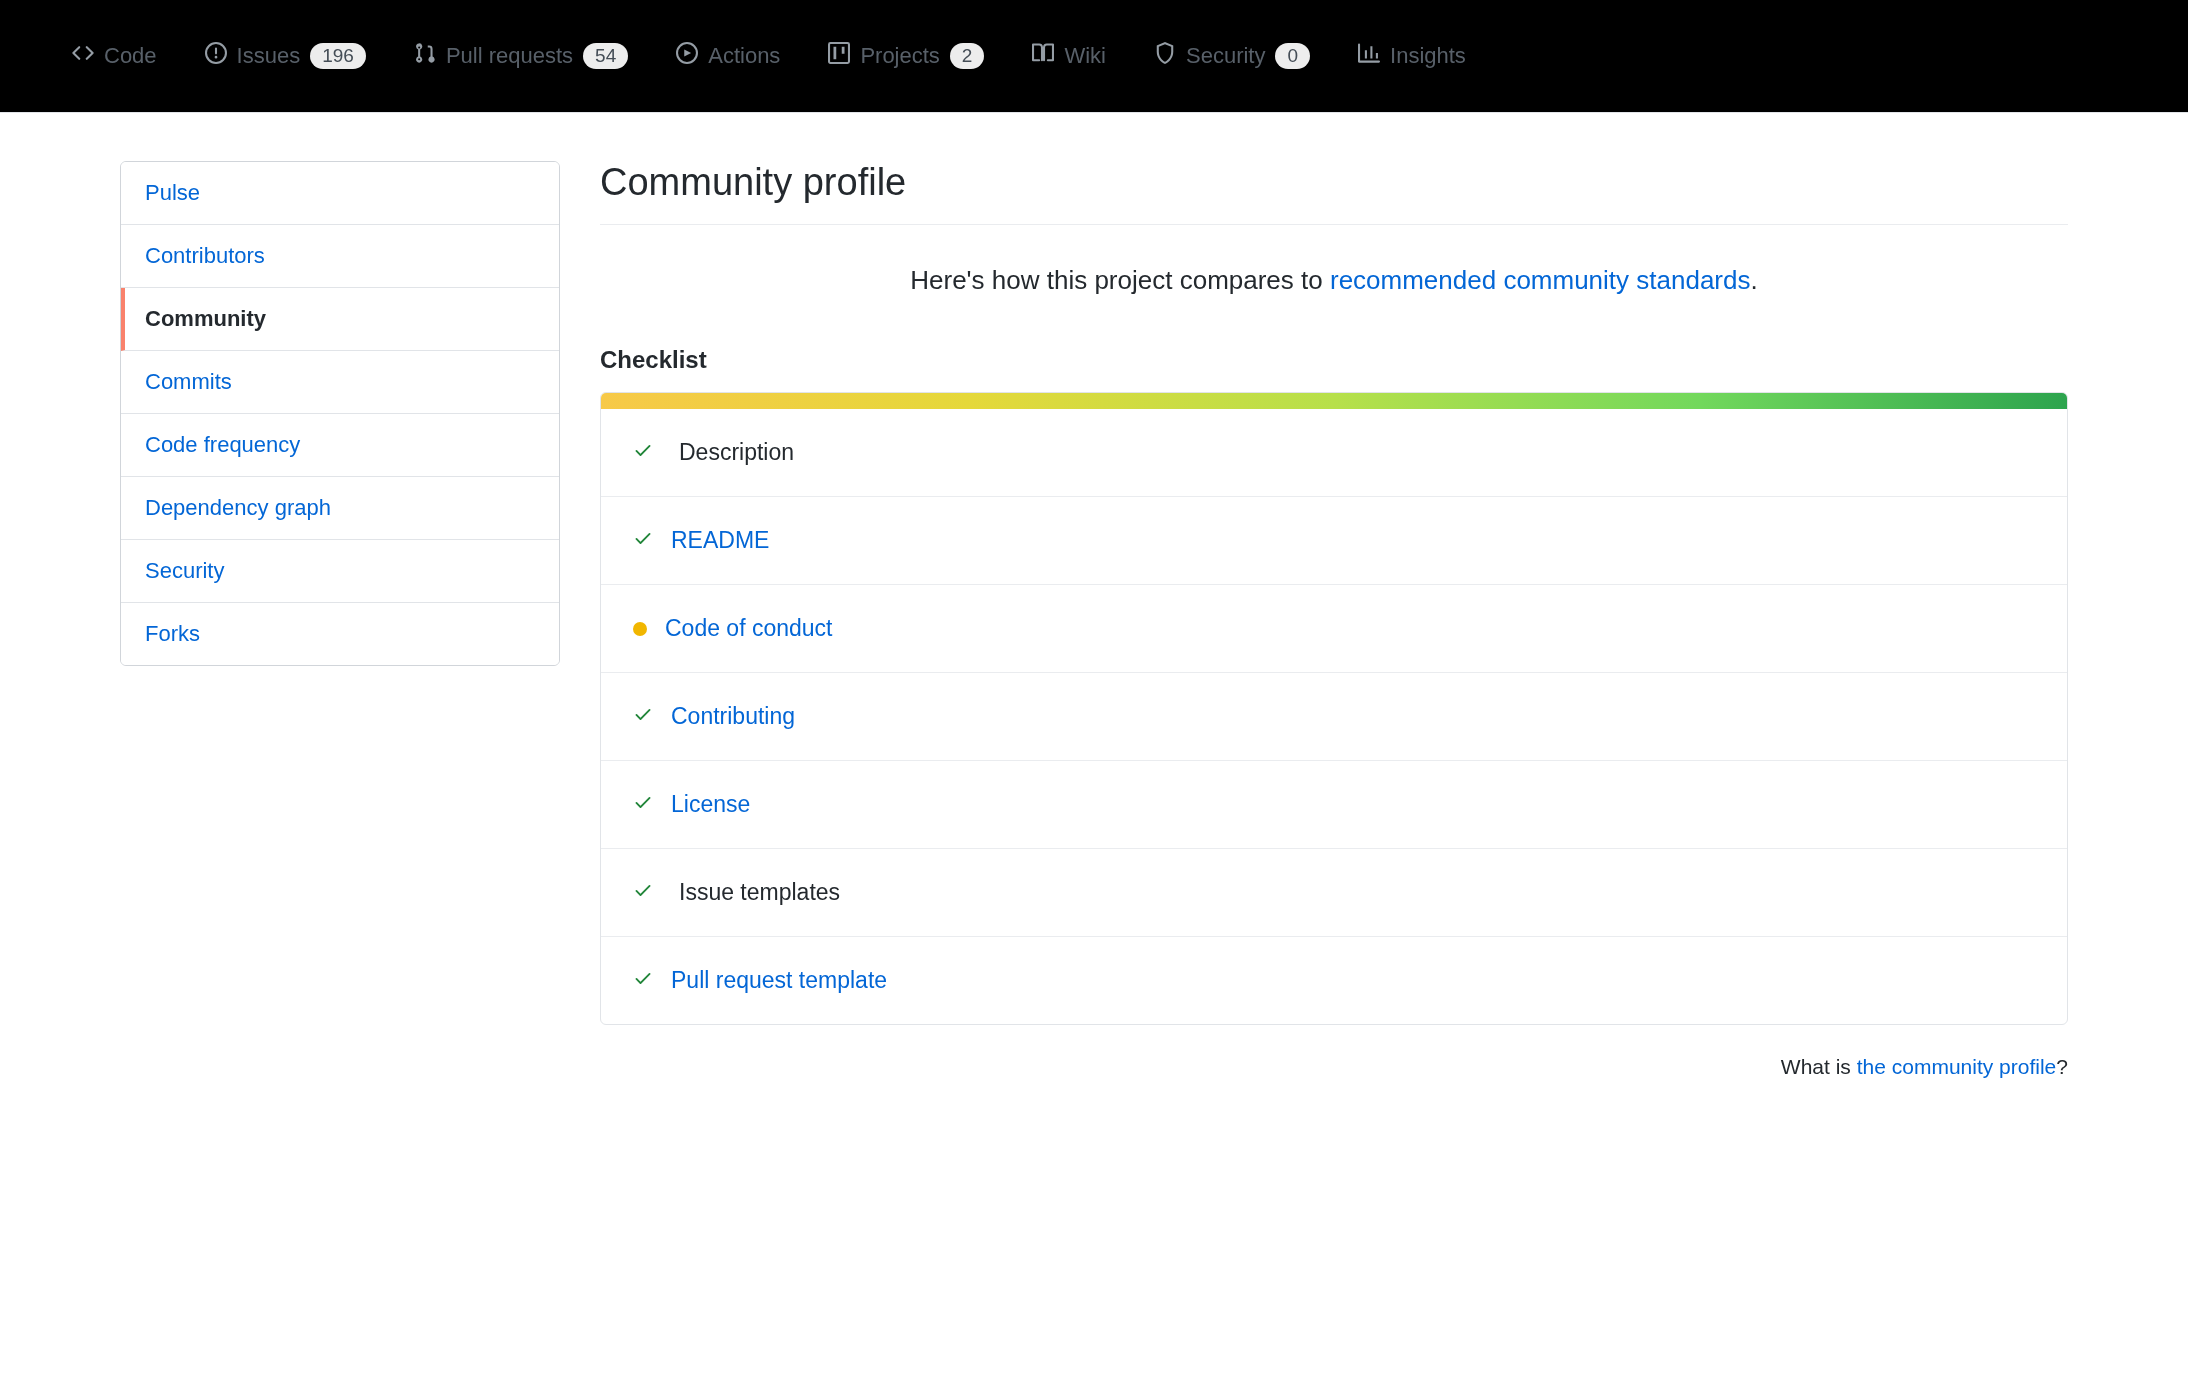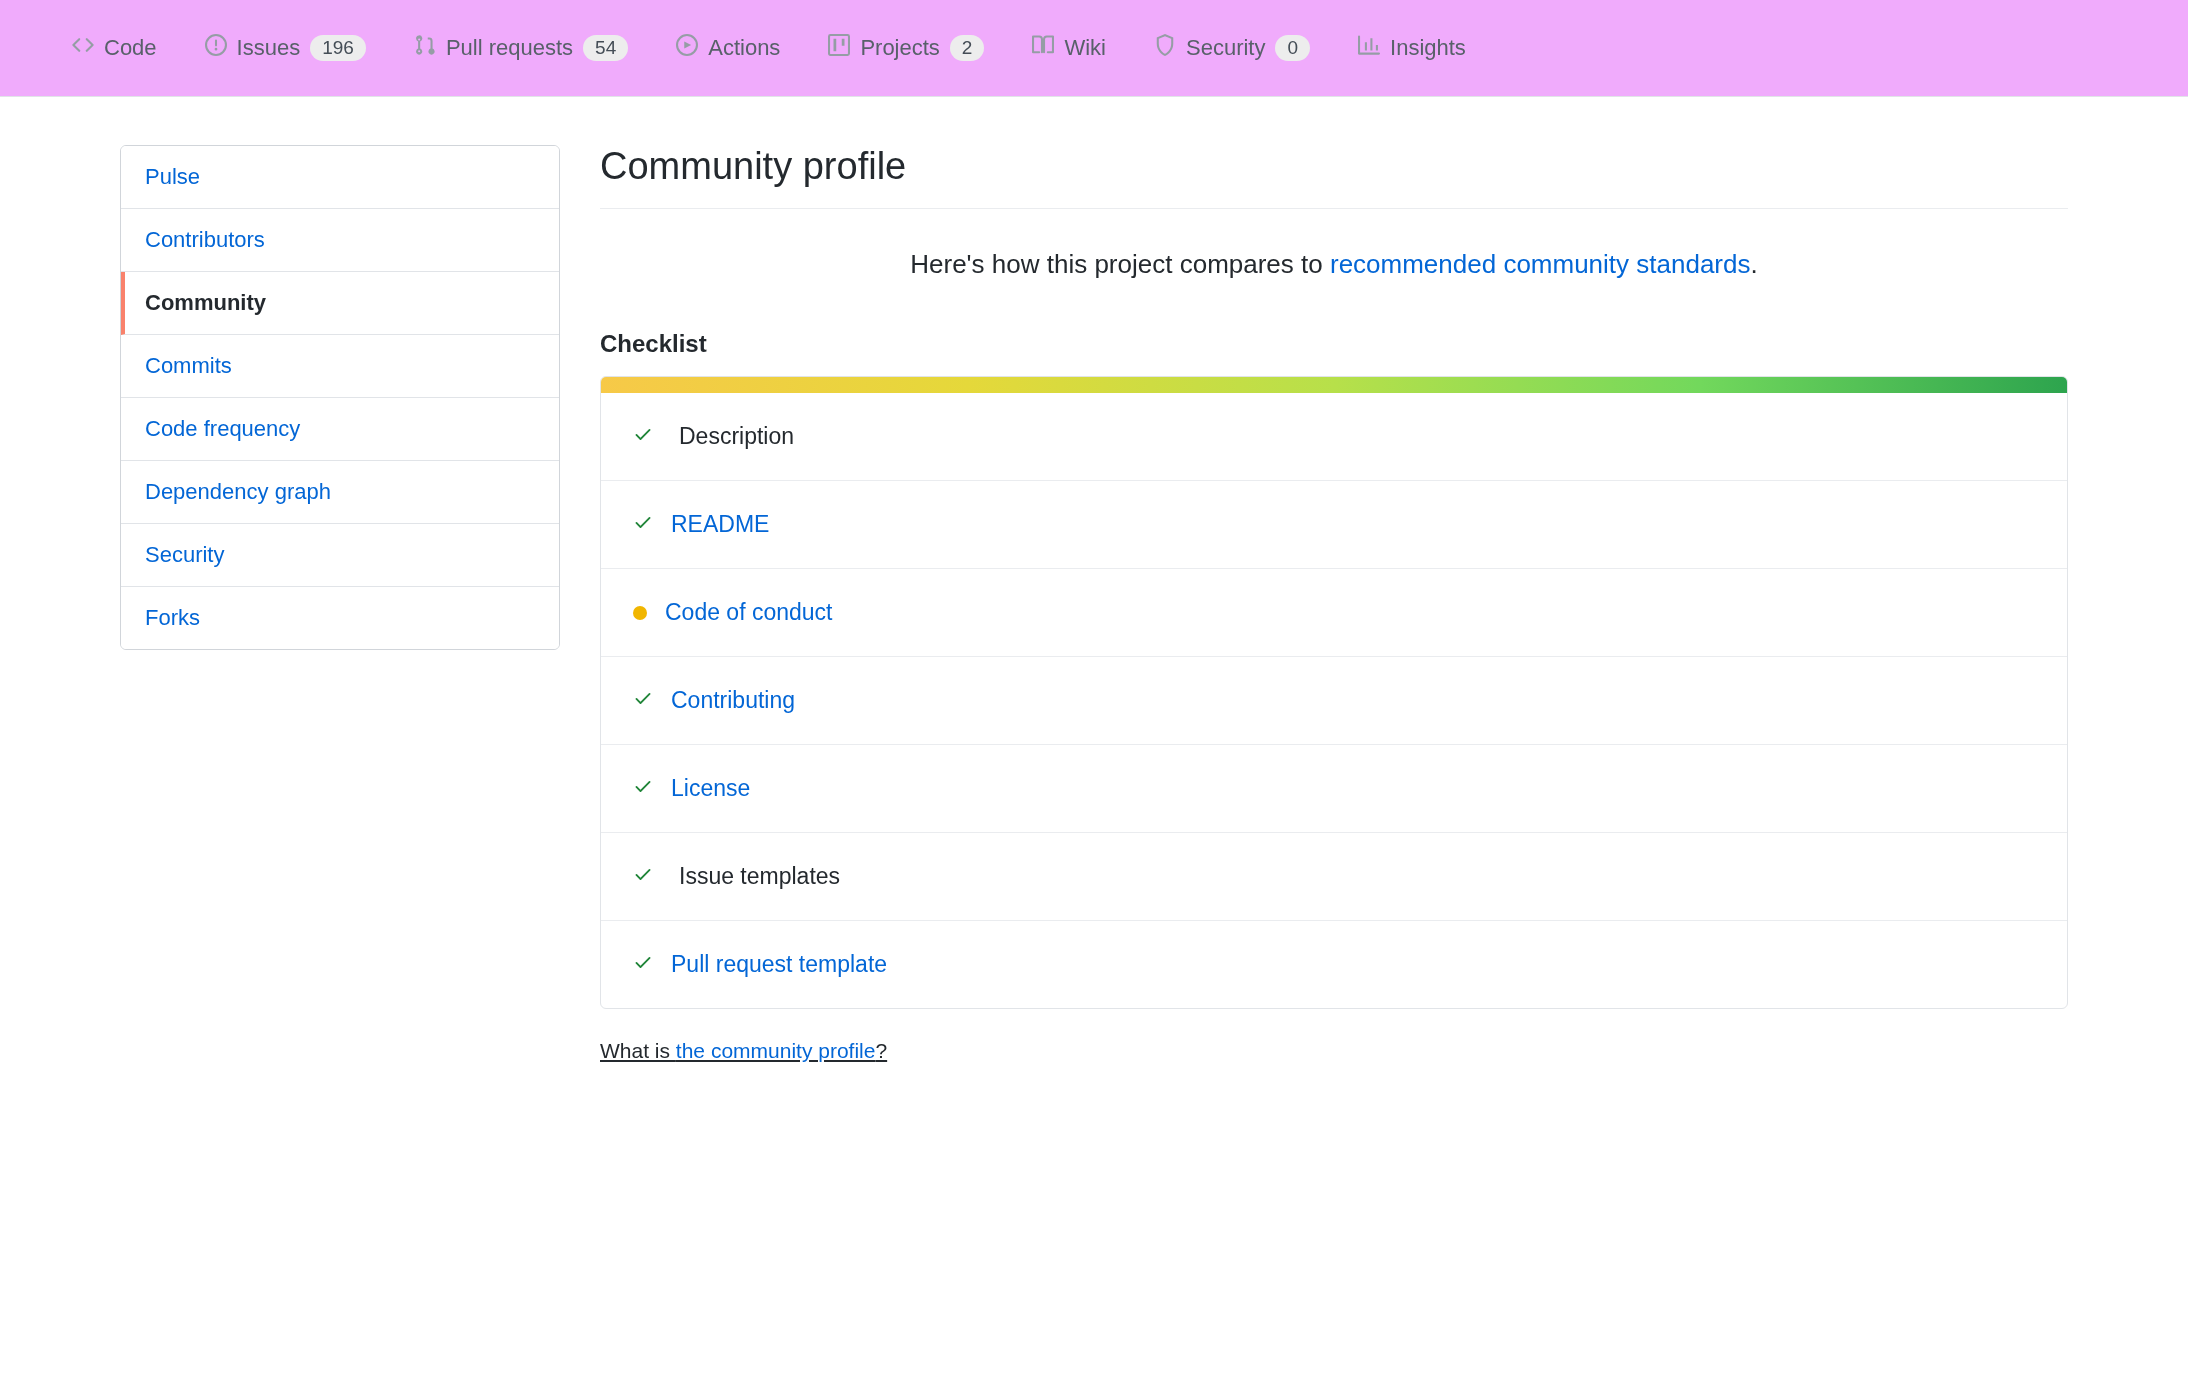--- a/index.html
+++ b/index.html
@@ -3,23 +3,23 @@
 <meta charset="utf-8">
 <style>
   * { box-sizing: border-box; margin: 0; padding: 0; }
   body {
     font-family: -apple-system, BlinkMacSystemFont, "Segoe UI", Helvetica, Arial, sans-serif;
     color: #24292e;
     background: #fff;
     font-size: 22px;
   }
   .topnav {
-    background: #f0abfc;
+    background: #000000;
     border-bottom: 1px solid #e1e4e8;
-    padding: 8px 0;
+    padding: 16px 0;
   }
   .topnav-inner {
     display: flex;
     align-items: center;
     gap: 0;
     padding: 0 48px;
   }
   .topnav-item {
     display: flex;
     align-items: center;
@@ -109,25 +109,24 @@
   }
   .checklist-row:last-child { border-bottom: none; }
   .checklist-row .label-link { color: #0366d6; cursor: pointer; }
   .checklist-row .label-text { color: #24292e; margin-left: 8px; }
   .check-icon { color: #22863a; font-weight: 800; }
   .dot-icon {
     width: 14px; height: 14px; border-radius: 50%;
     background: #f1b600; display: inline-block;
   }
   .footer-note {
-    text-align: left;
+    text-align: right;
     font-size: 21px;
     color: #24292e;
     margin-top: 30px;
-    text-decoration: underline;
   }
   .footer-note a { color: #0366d6; text-decoration: none; }
 </style>
 </head>
 <body>
 
 <nav class="topnav">
   <div class="topnav-inner">
 
     <div class="topnav-item">

